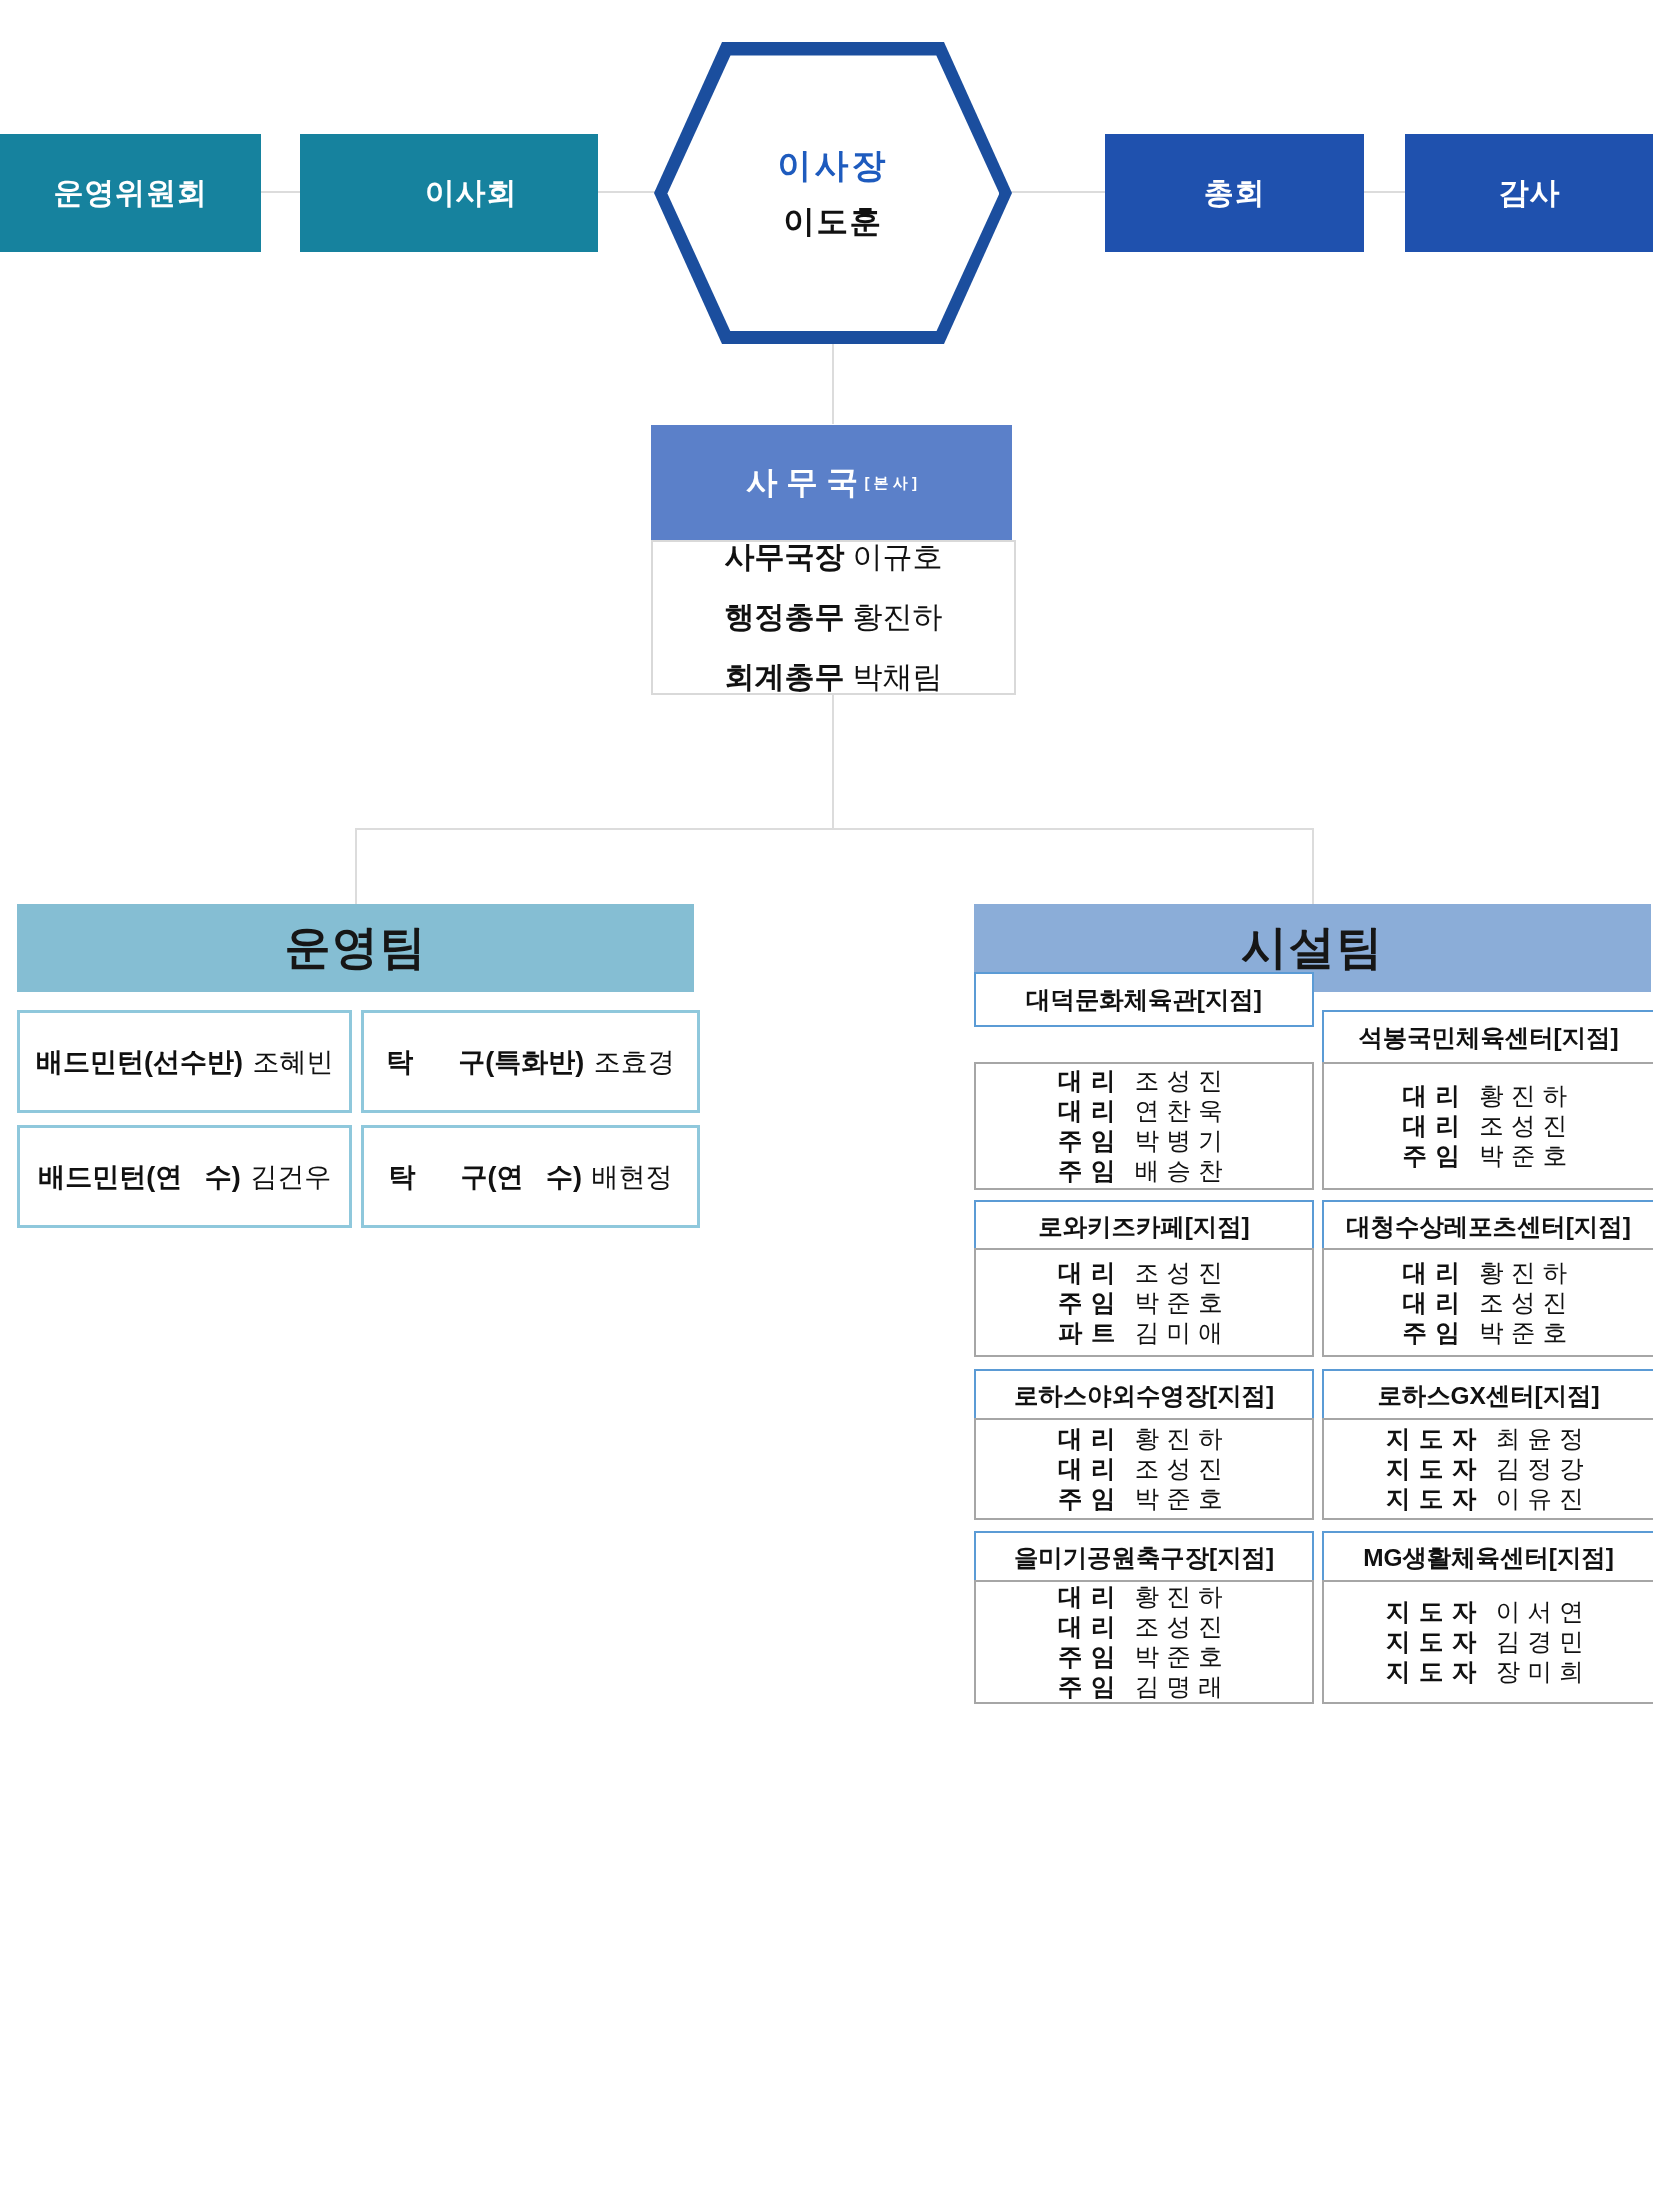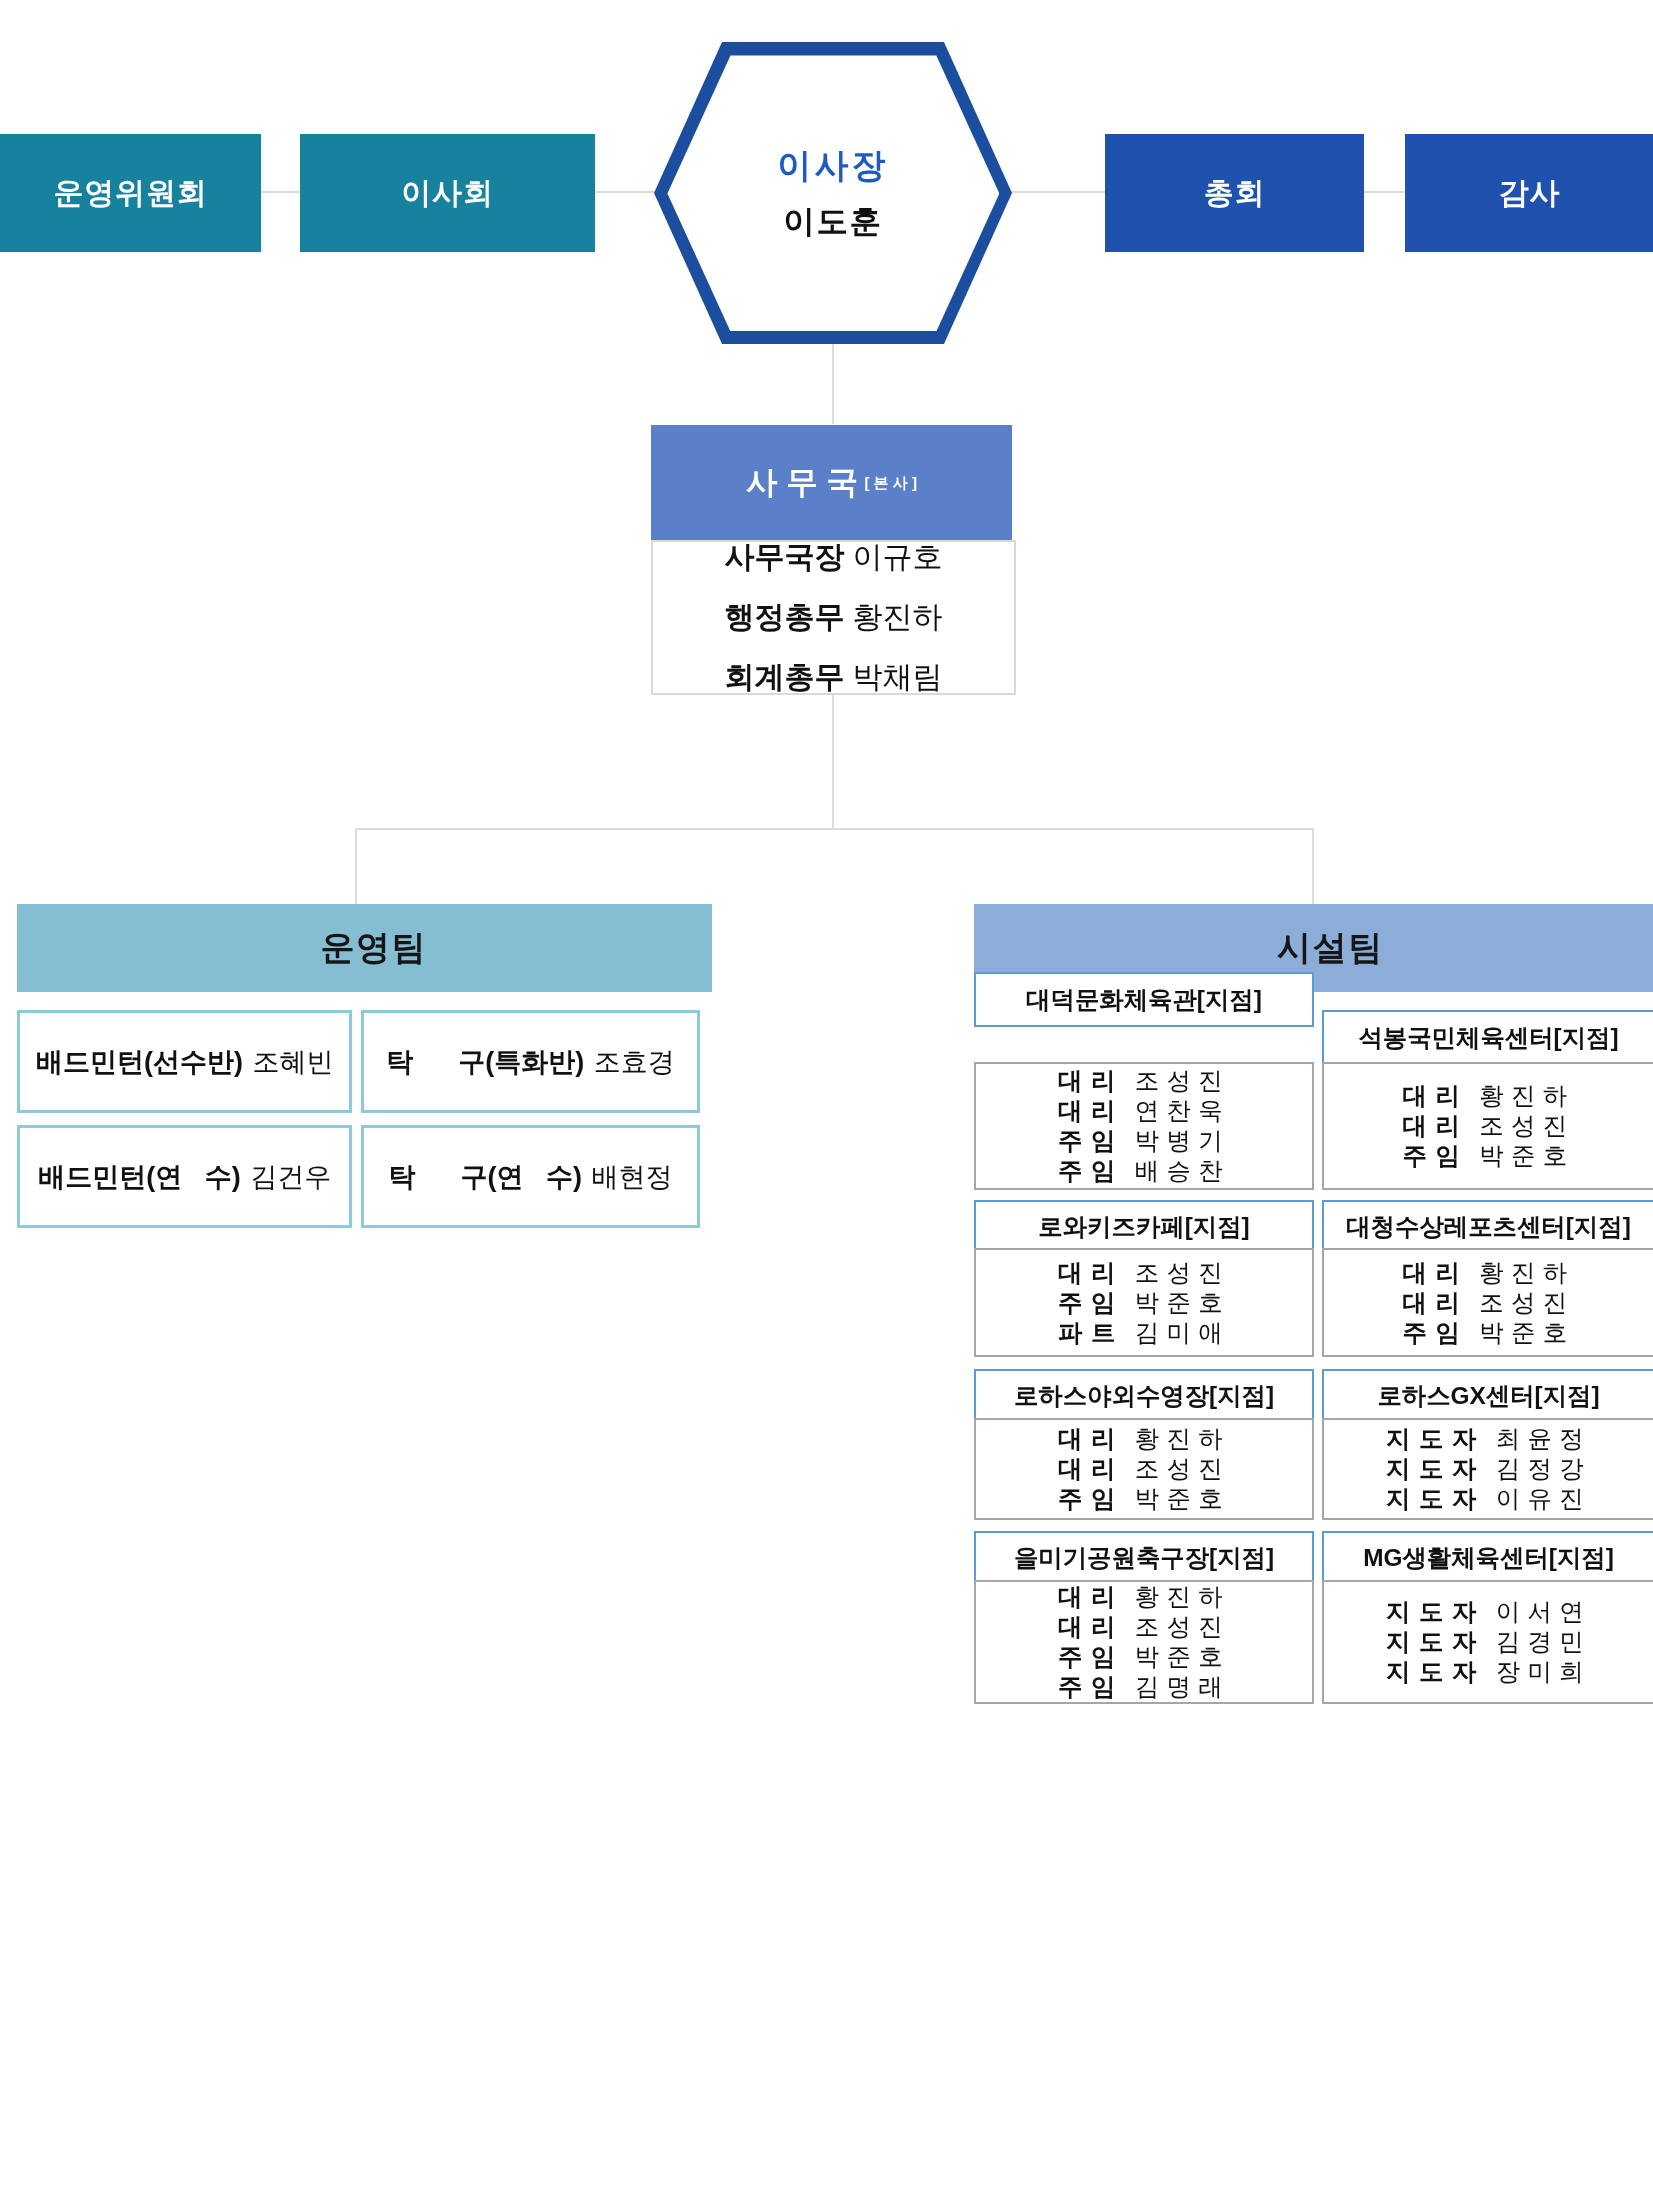--- a/index.html
+++ b/index.html
@@ -46,21 +46,21 @@
     position:absolute;left:651px;top:540px;width:361px;height:151px;z-index:2;
     background:#ffffff;border:2.4px solid #D9D9D9;
     display:flex;flex-direction:column;align-items:center;justify-content:center;gap:19px;
   }
   .office-line{font-size:30px;color:#111111;}
   .office-line .role{font-weight:bold;margin-right:7.9px;}
   
   .team-header{
     position:absolute;top:904px;height:88px;z-index:2;
     display:flex;align-items:center;justify-content:center;
-    color:#161616;font-size:34px;font-weight:bold;letter-spacing:1.6px;padding-left:18px;
+    color:#161616;font-size:46px;font-weight:bold;letter-spacing:1.6px;
   }
   .ops-header{left:17.3px;width:677px;background:#85BED3;}
   .fac-header{left:974px;width:677px;background:#8BADD8;}
   
   .opbox{
     position:absolute;height:97px;z-index:2;background:#ffffff;
     border:3.9px solid #8FC8DC;display:flex;align-items:center;justify-content:center;
     font-size:27px;color:#111111;
   }
   .opbox .oplabel{font-weight:bold;white-space:pre;}
@@ -90,21 +90,21 @@
 <div class="line h" style="top:191px;left:0;width:1654px;"></div>
 <div class="line v" style="left:832px;top:344px;height:80px;"></div>
 <div class="line v" style="left:832px;top:689px;height:140px;"></div>
 <div class="line h" style="top:828px;left:355px;width:959px;"></div>
 <div class="line v" style="left:355px;top:828px;height:78px;"></div>
 <div class="line v" style="left:1312px;top:828px;height:78px;"></div>
 
 <div class="topbox teal" style="left:0;width:261px;">
   <span>운영위원회</span>
 </div>
-<div class="topbox teal" style="left:300px;width:295px;">
+<div class="topbox teal" style="left:300px;width:254px;padding-left:44px;">
   <span>이사회</span>
 </div>
 <div class="topbox blue" style="left:1105px;width:259px;">
   <span>총회</span>
 </div>
 <div class="topbox blue" style="left:1405px;width:249px;">
   <span>감사</span>
 </div>
 
 <div class="hex-wrap">

